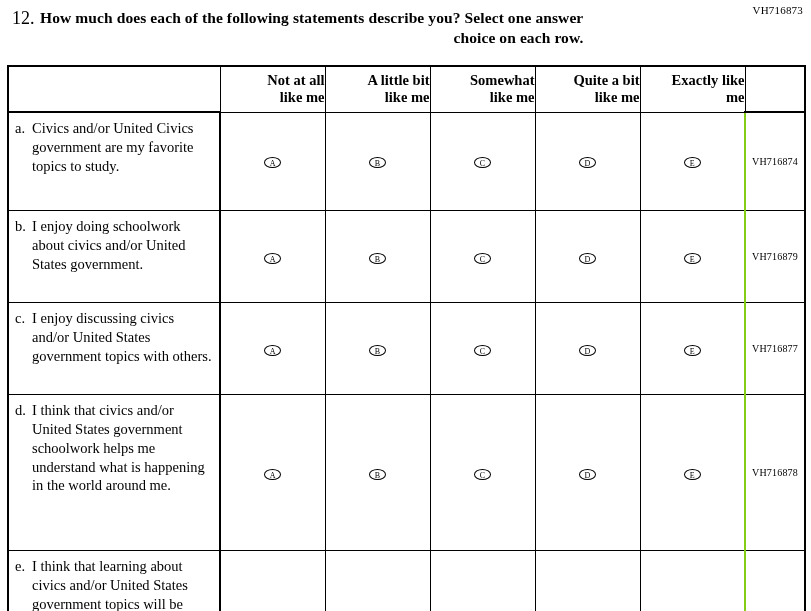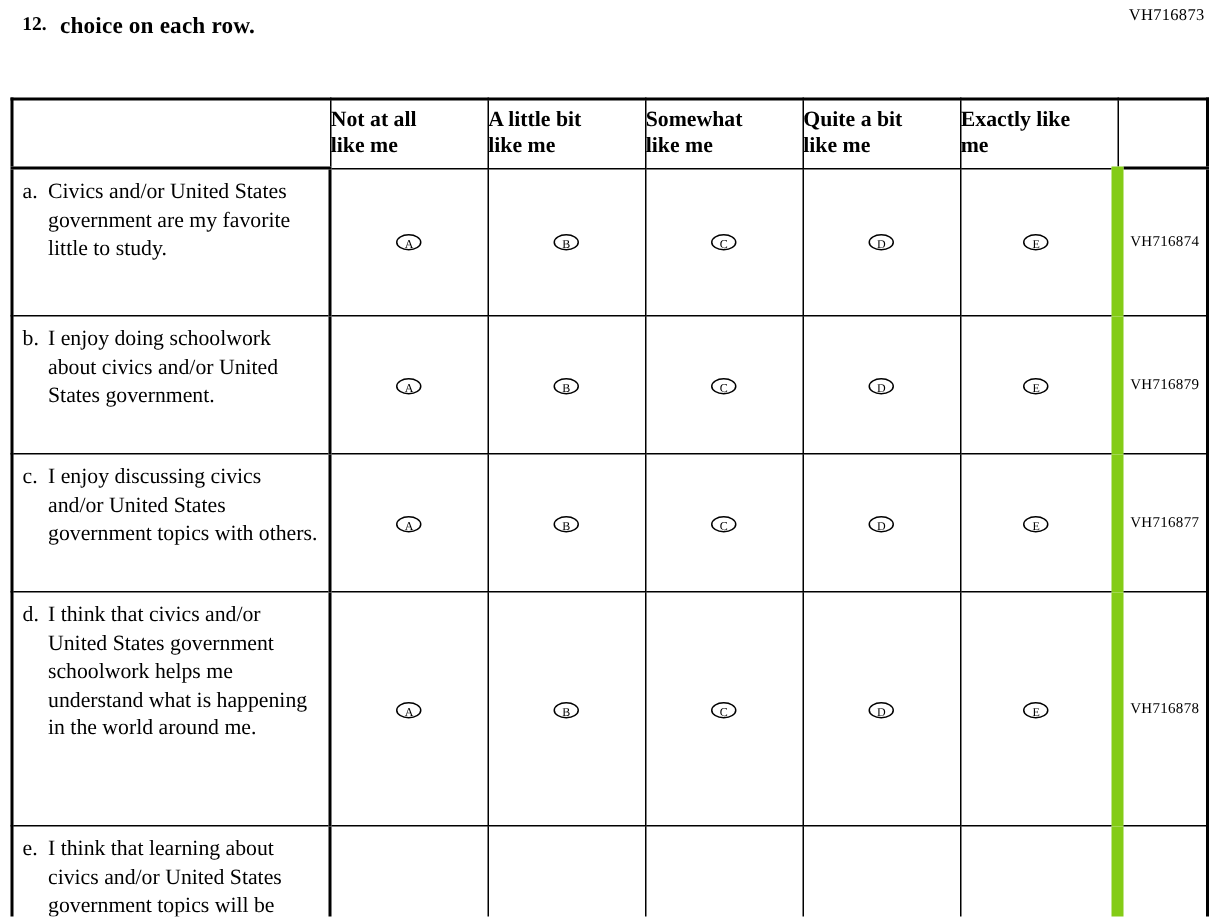--- a/index.html
+++ b/index.html
@@ -34,22 +34,22 @@
     position: absolute;
     top: 8px;
     left: 12px;
     width: 740px;
   }
   .question-row {
     display: flex;
     align-items: flex-start;
   }
   .q-number {
-    font-weight: bold;
-    font-size: 13px;
+    font-weight: normal;
+    font-size: 18px;
     width: 28px;
     text-align: center;
     flex: 0 0 28px;
     padding-right: 6px;
     box-sizing: border-box;
   }
   .q-text {
     font-size: 15.5px;
     line-height: 1.32;
     font-weight: bold;
@@ -81,21 +81,21 @@
   table.matrix {
     border-spacing: 0;
   }
   col.c-stem { width: 212px; }
   col.c-opt  { width: 105px; }
   col.c-id   { width: 60px; }
 
   thead th {
     font-weight: bold;
     font-size: 14.5px;
-    text-align: left;
+    text-align: right;
     line-height: 1.18;
     padding: 7px 2px 8px 2px;
     height: 44px;
     border-bottom: 2px solid #000;
     margin-top: 28px;
   }
   thead th.stem-head, thead th.id-head {
     border-bottom: 2px solid #000;
   }
   tbody td.stem {
@@ -118,21 +118,21 @@
   }
   tbody td.opt {
     text-align: center;
     vertical-align: middle;
   }
   tbody td.rowid {
     font-size: 10px;
     text-align: center;
     vertical-align: middle;
     font-family: "Liberation Serif", serif;
-    border-left: 8px solid #84cc16;
+    border-left: 2px solid #84cc16;
     letter-spacing: 0.2px;
   }
   .bubble {
     display: inline-block;
     width: 17px;
     height: 11px;
     border: 1px solid #000;
     border-radius: 50%;
     font-size: 8px;
     line-height: 11px;
@@ -153,20 +153,21 @@
 <body>
 
 <div class="page">
 
   <div class="corner-id">VH716873</div>
 
   <div class="question-block">
     <div class="question-row">
       <div class="q-number">12.</div>
       <div class="q-text">
+        <span>How much does each of the following statements describe you? Select one answer</span>
         <span class="indent2">choice on each row.</span>
       </div>
     </div>
   </div>
 
   <div class="matrix-wrap">
     <table class="matrix">
       <colgroup>
         <col class="c-stem">
         <col class="c-opt">
@@ -201,21 +202,21 @@
           </th>
           <th class="id-head"></th>
         </tr>
       </thead>
       <tbody>
 
         <tr class="r-a">
           <td class="stem">
             <div class="stem-inner">
               <span class="stem-letter">a.</span>
-              <span class="stem-label">Civics and/or United States government are my favorite little to study.</span>
+              <span class="stem-label">Civics and/or United Civics government are my favorite topics to study.</span>
             </div>
           </td>
           <td class="opt"><span class="bubble">A</span></td>
           <td class="opt"><span class="bubble">B</span></td>
           <td class="opt"><span class="bubble">C</span></td>
           <td class="opt"><span class="bubble">D</span></td>
           <td class="opt"><span class="bubble">E</span></td>
           <td class="rowid">VH716874</td>
         </tr>
 

